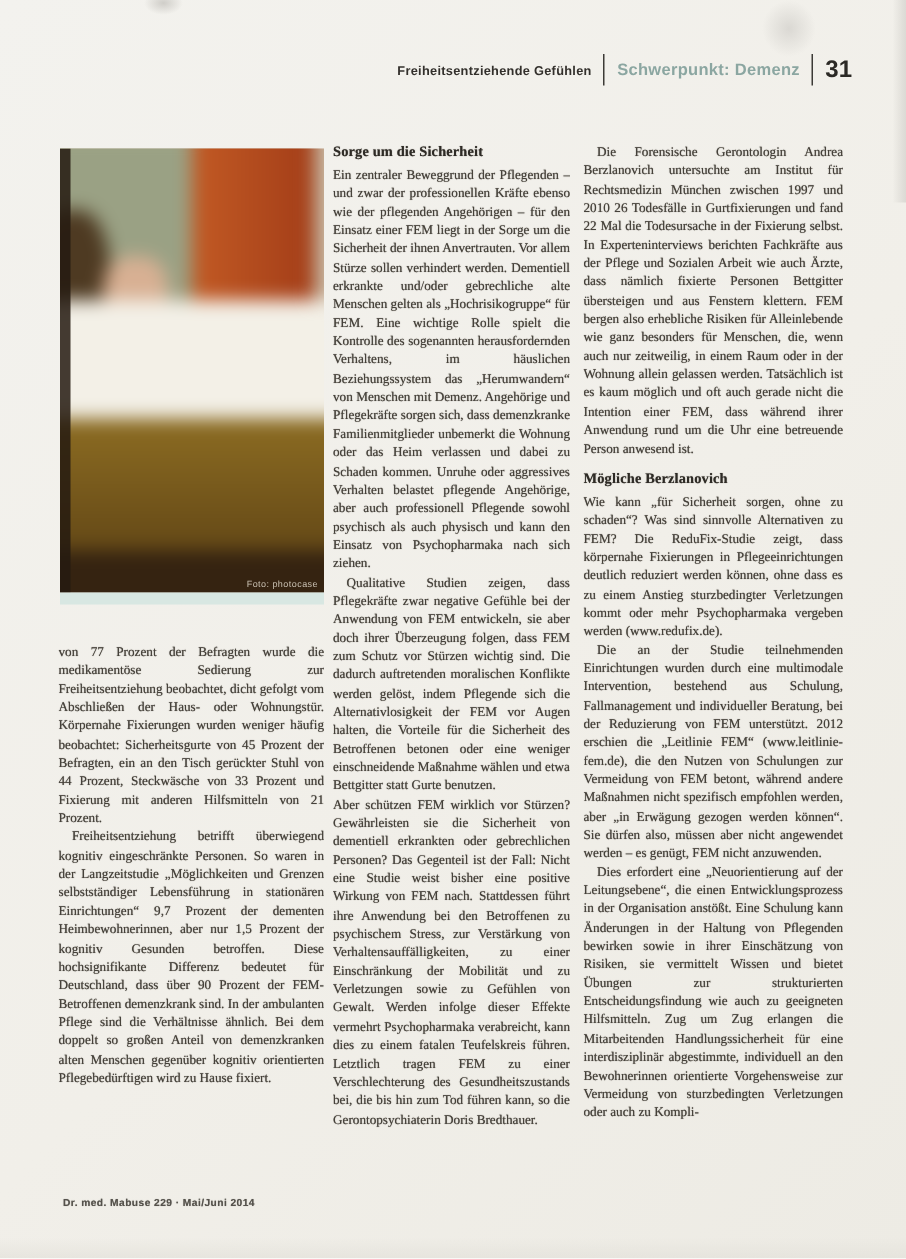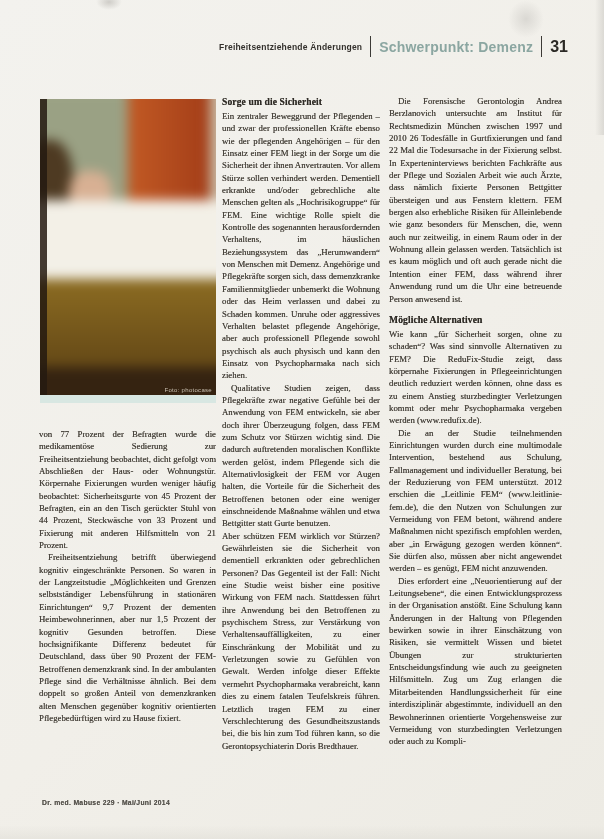--- a/index.html
+++ b/index.html
@@ -15,21 +15,21 @@
   .smudge.s3{left:96px;top:-6px;width:26px;height:16px;background:radial-gradient(ellipse at center,#cfcdc8 0%,rgba(207,205,200,0) 70%);}
   .smudge.s4{left:0;bottom:0;width:604px;height:14px;background:linear-gradient(to top,#e3e1da,rgba(227,225,218,0));opacity:.7;}
 
   
   .header{
     position:absolute; top:36px; left:0; width:570px;
     display:flex; justify-content:flex-end; align-items:center; gap:8px;
     font-family:"Liberation Sans", sans-serif;
   }
   .header .sect{font-size:8.5px; font-weight:bold; color:#33302c; letter-spacing:.2px;}
-  .header .topic{font-size:14px; font-weight:bold; color:#8ba6a1; letter-spacing:.2px;}
+  .header .topic{font-size:11px; font-weight:bold; color:#8ba6a1; letter-spacing:.2px;}
   .header .pagenum{font-size:16px; font-weight:bold; color:#2b2925; padding-right:2px;}
   .header .vdiv{width:1px; height:21px; background:#3c3a36;}
 
   
   .photo{
     position:absolute; left:40px; top:99px; width:176px; height:296px;
     overflow:hidden; background:#c8bca6;
   }
   .photo .blobs{position:absolute; inset:-10px; filter:blur(6px);}
   .photo .b{position:absolute; border-radius:40%;}
@@ -75,21 +75,21 @@
 <body>
 
 <div class="page">
 
   <div class="smudge s1"></div>
   <div class="smudge s2"></div>
   <div class="smudge s3"></div>
   <div class="smudge s4"></div>
 
   <div class="header">
-    <span class="sect">Freiheitsentziehende Änderungen</span>
+    <span class="sect">Freiheitsentziehende Gefühlen</span>
     <span class="vdiv"></span>
     <span class="topic">Schwerpunkt: Demenz</span>
     <span class="vdiv"></span>
     <span class="pagenum">31</span>
   </div>
 
   <div class="photo">
     <div class="blobs">
       <div class="b green"></div>
       <div class="b darkul"></div>
@@ -111,21 +111,21 @@
 
   <div class="col col-mid">
     <h3>Sorge um die Sicherheit</h3>
     <p>Ein zentraler Beweggrund der Pflegenden – und zwar der professionellen Kräfte ebenso wie der pflegenden Angehörigen – für den Einsatz einer FEM liegt in der Sorge um die Sicherheit der ihnen Anvertrauten. Vor allem Stürze sollen verhindert werden. Dementiell erkrankte und/oder gebrechliche alte Menschen gelten als „Hochrisikogruppe“ für FEM. Eine wichtige Rolle spielt die Kontrolle des sogenannten herausfordernden Verhaltens, im häuslichen Beziehungssystem das „Herumwandern“ von Menschen mit Demenz. Angehörige und Pflegekräfte sorgen sich, dass demenzkranke Familienmitglieder unbemerkt die Wohnung oder das Heim verlassen und dabei zu Schaden kommen. Unruhe oder aggressives Verhalten belastet pflegende Angehörige, aber auch professionell Pflegende sowohl psychisch als auch physisch und kann den Einsatz von Psychopharmaka nach sich ziehen.</p>
     <p class="ind">Qualitative Studien zeigen, dass Pflegekräfte zwar negative Gefühle bei der Anwendung von FEM entwickeln, sie aber doch ihrer Überzeugung folgen, dass FEM zum Schutz vor Stürzen wichtig sind. Die dadurch auftretenden moralischen Konflikte werden gelöst, indem Pflegende sich die Alternativlosigkeit der FEM vor Augen halten, die Vorteile für die Sicherheit des Betroffenen betonen oder eine weniger einschneidende Maßnahme wählen und etwa Bettgitter statt Gurte benutzen.</p>
     <p>Aber schützen FEM wirklich vor Stürzen? Gewährleisten sie die Sicherheit von dementiell erkrankten oder gebrechlichen Personen? Das Gegenteil ist der Fall: Nicht eine Studie weist bisher eine positive Wirkung von FEM nach. Stattdessen führt ihre Anwendung bei den Betroffenen zu psychischem Stress, zur Verstärkung von Verhaltensauffälligkeiten, zu einer Einschränkung der Mobilität und zu Verletzungen sowie zu Gefühlen von Gewalt. Werden infolge dieser Effekte vermehrt Psychopharmaka verabreicht, kann dies zu einem fatalen Teufelskreis führen. Letztlich tragen FEM zu einer Verschlechterung des Gesundheitszustands bei, die bis hin zum Tod führen kann, so die Gerontopsychiaterin Doris Bredthauer.</p>
   </div>
 
   <div class="col col-right">
     <p class="ind">Die Forensische Gerontologin Andrea Berzlanovich untersuchte am Institut für Rechtsmedizin München zwischen 1997 und 2010 26 Todesfälle in Gurtfixierungen und fand 22 Mal die Todesursache in der Fixierung selbst. In Experteninterviews berichten Fachkräfte aus der Pflege und Sozialen Arbeit wie auch Ärzte, dass nämlich fixierte Personen Bettgitter übersteigen und aus Fenstern klettern. FEM bergen also erhebliche Risiken für Alleinlebende wie ganz besonders für Menschen, die, wenn auch nur zeitweilig, in einem Raum oder in der Wohnung allein gelassen werden. Tatsächlich ist es kaum möglich und oft auch gerade nicht die Intention einer FEM, dass während ihrer Anwendung rund um die Uhr eine betreuende Person anwesend ist.</p>
-    <h3 class="spaced">Mögliche Alternativen</h3>
+    <h3 class="spaced">Mögliche Berzlanovich</h3>
     <p>Wie kann „für Sicherheit sorgen, ohne zu schaden“? Was sind sinnvolle Alternativen zu FEM? Die ReduFix-Studie zeigt, dass körpernahe Fixierungen in Pflegeeinrichtungen deutlich reduziert werden können, ohne dass es zu einem Anstieg sturzbedingter Verletzungen kommt oder mehr Psychopharmaka vergeben werden (www.redufix.de).</p>
     <p class="ind">Die an der Studie teilnehmenden Einrichtungen wurden durch eine multimodale Intervention, bestehend aus Schulung, Fallmanagement und individueller Beratung, bei der Reduzierung von FEM unterstützt. 2012 erschien die „Leitlinie FEM“ (www.leitlinie-fem.de), die den Nutzen von Schulungen zur Vermeidung von FEM betont, während andere Maßnahmen nicht spezifisch empfohlen werden, aber „in Erwägung gezogen werden können“. Sie dürfen also, müssen aber nicht angewendet werden – es genügt, FEM nicht anzuwenden.</p>
     <p class="ind">Dies erfordert eine „Neuorientierung auf der Leitungsebene“, die einen Entwicklungsprozess in der Organisation anstößt. Eine Schulung kann Änderungen in der Haltung von Pflegenden bewirken sowie in ihrer Einschätzung von Risiken, sie vermittelt Wissen und bietet Übungen zur strukturierten Entscheidungsfindung wie auch zu geeigneten Hilfsmitteln. Zug um Zug erlangen die Mitarbeitenden Handlungssicherheit für eine interdisziplinär abgestimmte, individuell an den Bewohnerinnen orientierte Vorgehensweise zur Vermeidung von sturzbedingten Verletzungen oder auch zu Kompli-</p>
   </div>
 
   <div class="footer">Dr. med. Mabuse 229 · Mai/Juni 2014</div>
 
 </div>
 
 </body></html>

